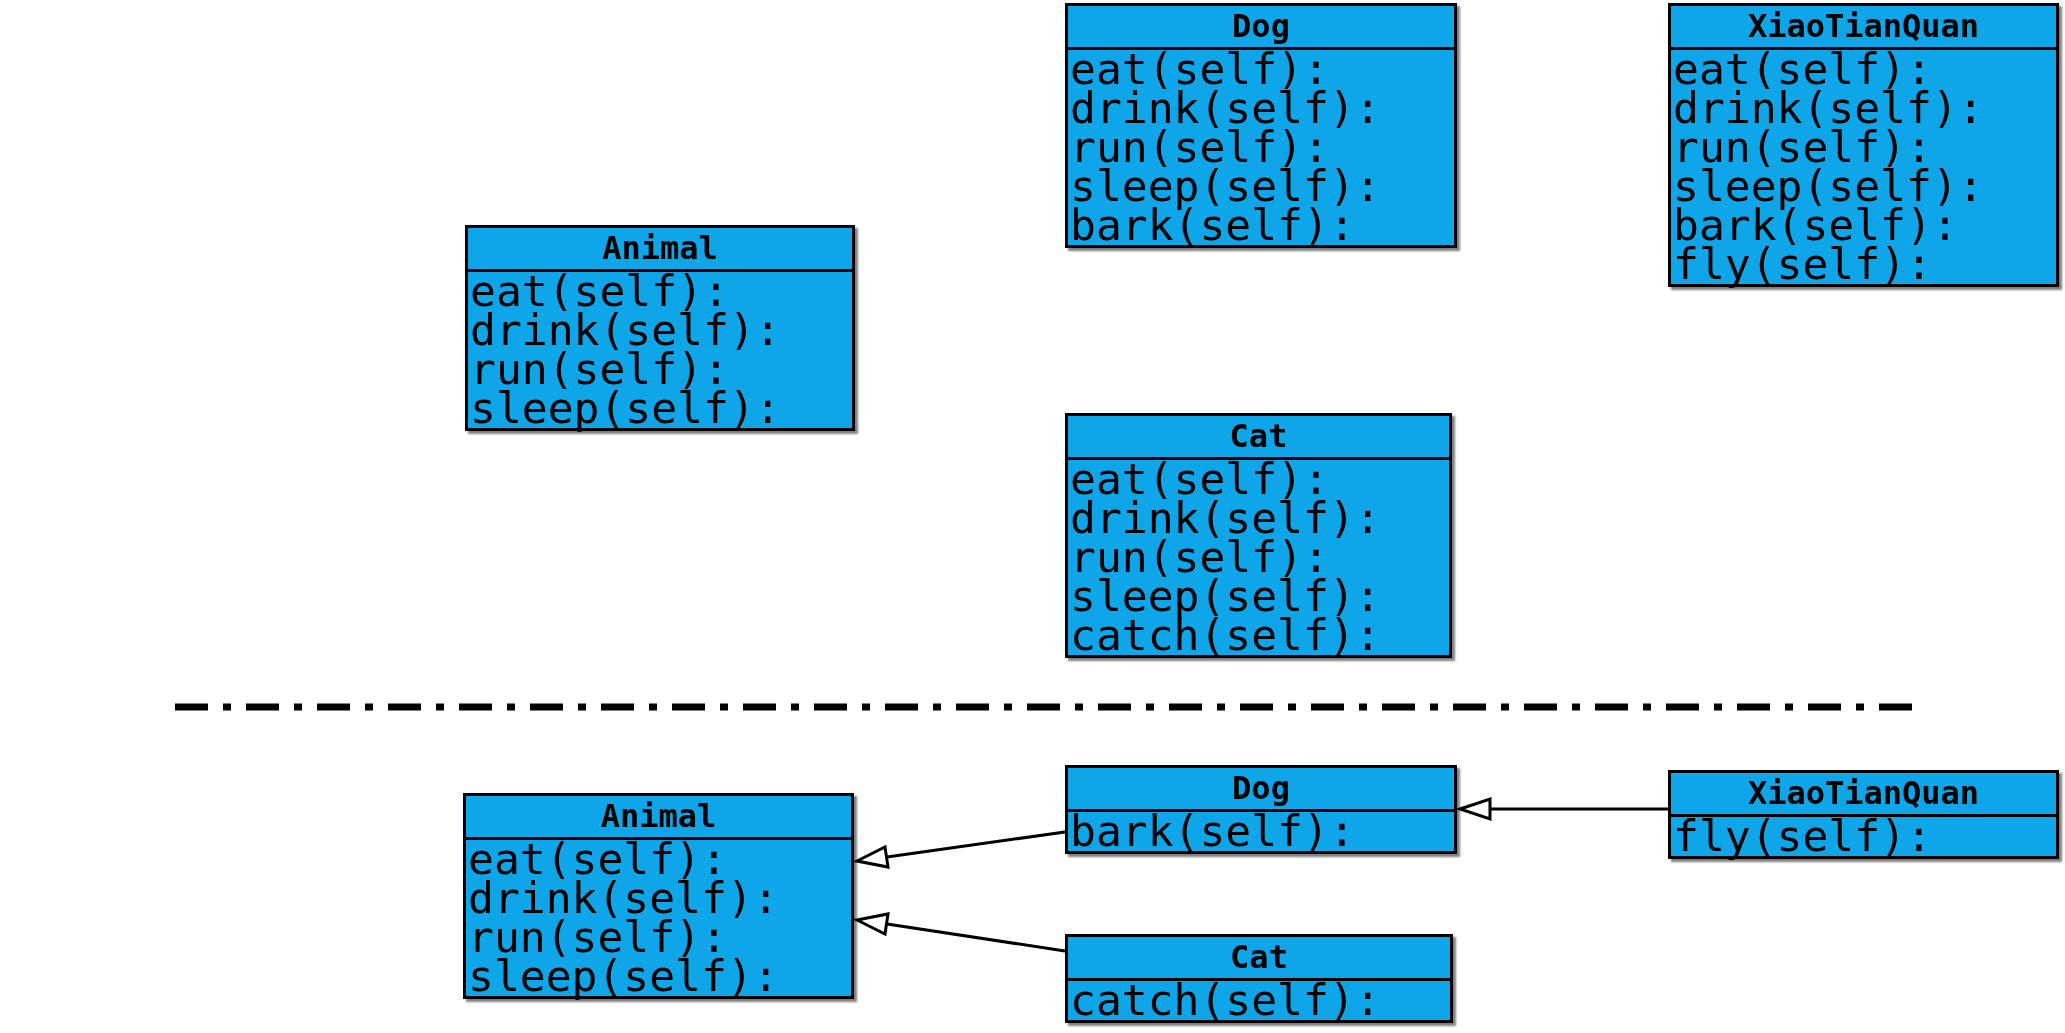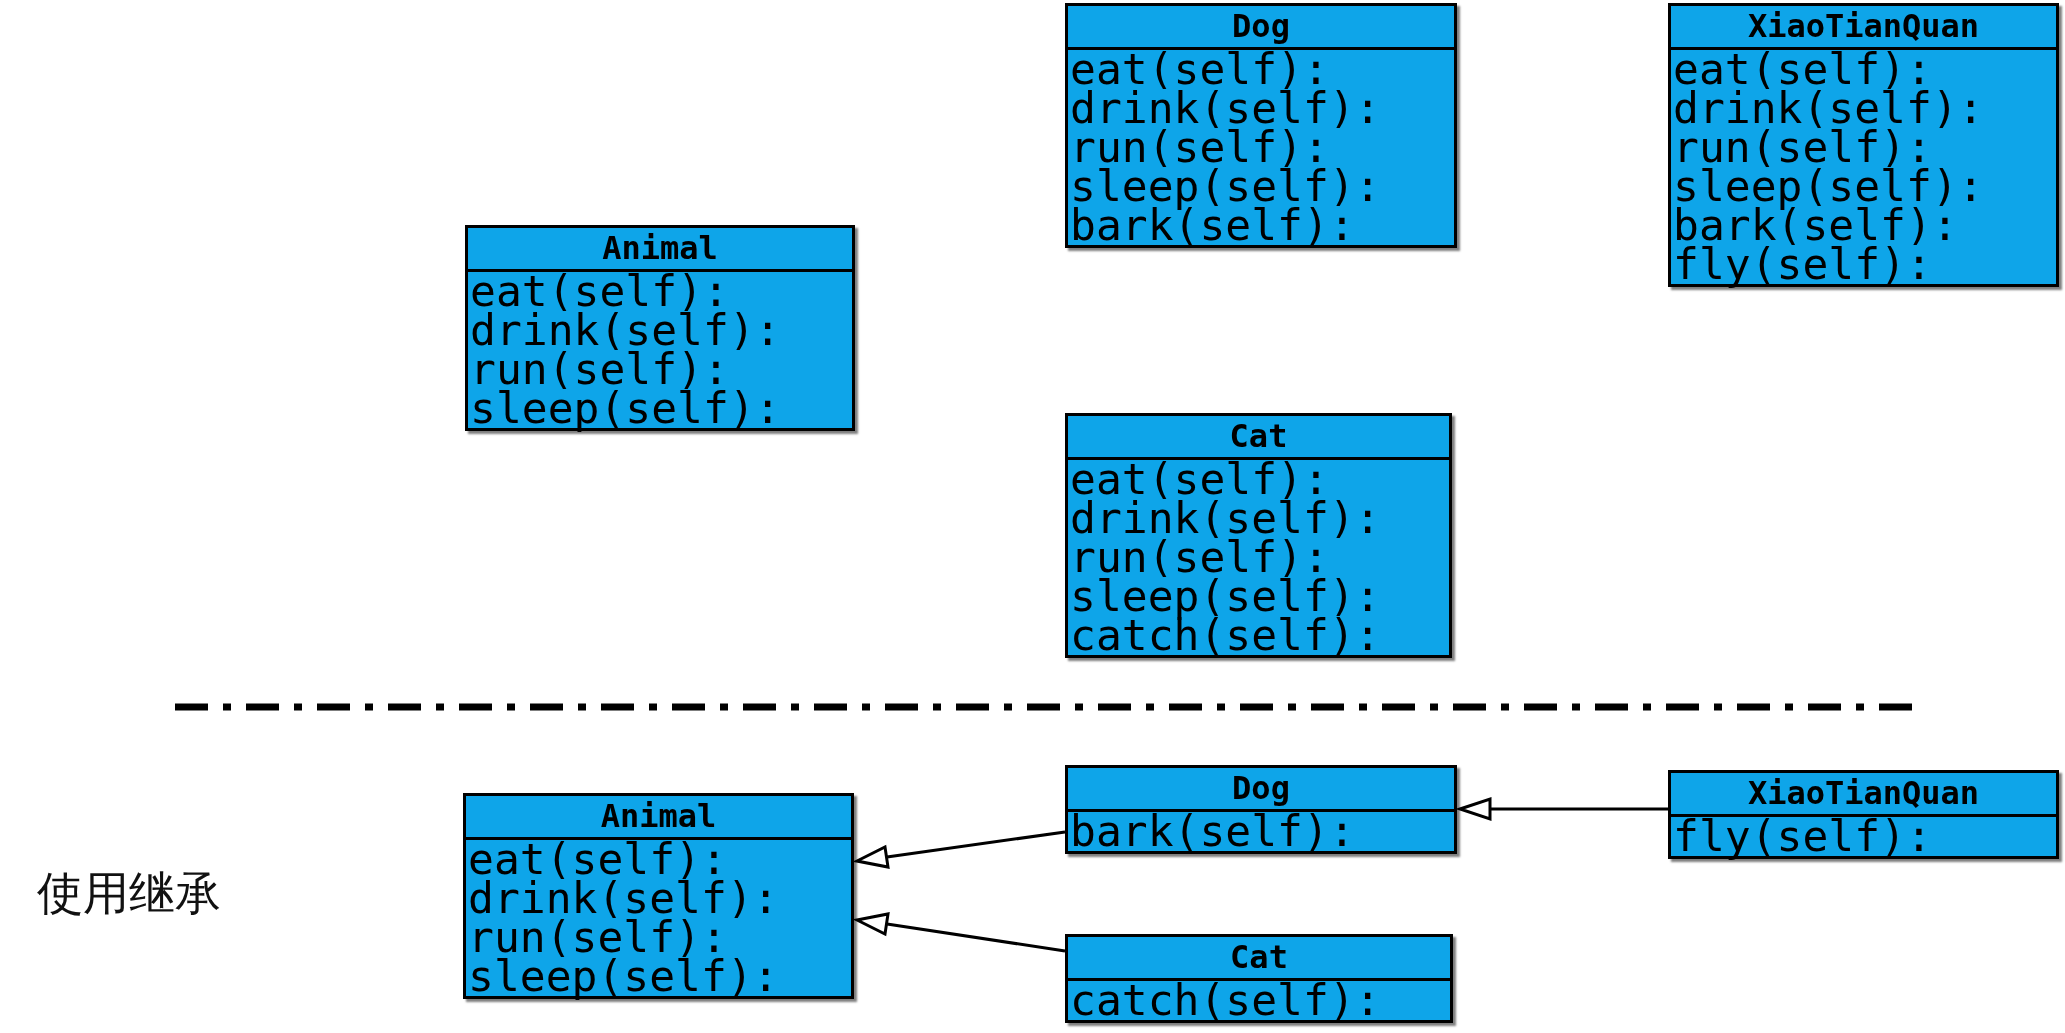--- a/index.html
+++ b/index.html
@@ -53,21 +53,20 @@
     pointer-events: none;
     z-index: 1;
   }
 </style>
 </head>
 <body>
 
 <div class="canvas">
 
 
-  <div class="section-label" style="left:37px; top:868px;">使用继承</div>
 
   <div class="clsbox" style="left:465px; top:225px; width:390px;">
     <div class="title">Animal</div>
     <div class="body">
       <div class="row">eat(self):</div>
       <div class="row">drink(self):</div>
       <div class="row">run(self):</div>
       <div class="row">sleep(self):</div>
     </div>
   </div>

